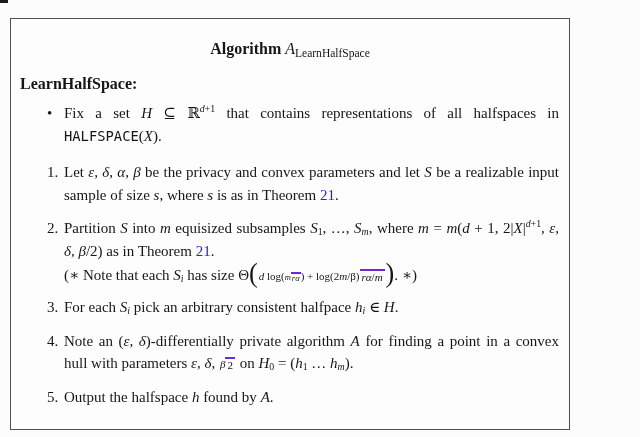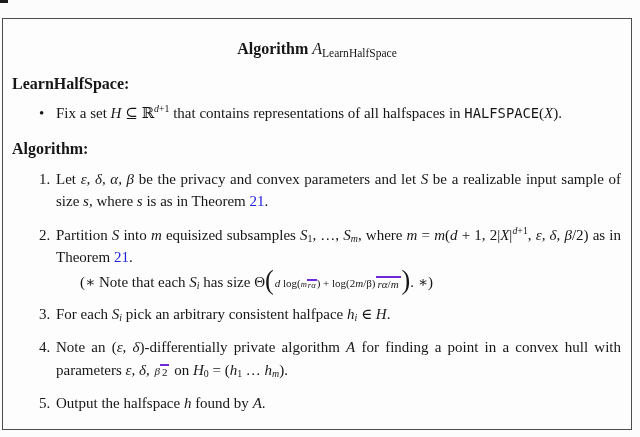--- a/index.html
+++ b/index.html
@@ -9,33 +9,33 @@
     width: 640px; height: 437px; position: relative; overflow: hidden;
     background: #fcfcfc; color: var(--ink);
     font-family: "Liberation Serif", "DejaVu Serif", "DejaVu Sans", serif;
     font-size: 15px;
   }
   .corner-artifact {
     position: absolute; left: 0; top: 0; width: 8px; height: 3px;
     background: #1c1c1c;
   }
   .algo-box {
-    position: absolute; left: 2px; top: 18px; width: 630px; height: 412px;
+    position: absolute; left: 10px; top: 18px; width: 560px; height: 412px;
     border: 1.5px solid #4d4d4d; background: #fdfdfd;
     padding: 16px 9px 18px 9px; overflow: hidden;
   }
   .title { text-align: center; font-size: 16px; margin: 5px 0 17px 0; }
   .title .seg-sub { font-size: 0.72em; }
   .heading { font-weight: bold; font-size: 16px; margin: 0 0 9px 0; }
   .heading.second { margin-top: 15px; margin-bottom: 10px; }
   .list { margin: 0; }
   .item { display: flex; margin: 0 0 11px 27px; line-height: 1.5; }
   .item .marker { flex: none; width: 17px; }
   .item .content { flex: 1; text-align: justify; padding-right: 1px; }
-  .item .note { text-align: left; margin-top: 3px; line-height: 1.35; margin-left: 24px; }
+  .item .note { text-align: left; margin-top: 3px; line-height: 1.35; }
   .prep-item { margin-bottom: 14px; }
 
   .seg-i   { font-style: italic; }
   .seg-b   { font-weight: bold; }
   .seg-cal { font-style: italic; }
   .seg-tt  { font-family: "DejaVu Sans Mono", "Liberation Mono", monospace; font-size: 0.92em; }
   .seg-link { color: var(--link); cursor: pointer; }
   .seg-bb  { font-family: "DejaVu Serif", "DejaVu Sans", serif; }
   .seg-sub, .seg-subi { font-size: 0.66em; vertical-align: -0.25em; line-height: 0; }
   .seg-subi { font-style: italic; }
@@ -59,21 +59,20 @@
 
 <div class="algo-box">
   <div class="title"><span class="seg-b">Algorithm </span><span class="seg-cal">A</span><span class="seg-sub">LearnHalfSpace</span></div>
   <div class="heading">LearnHalfSpace:</div>
   <div class="list" id="prep-list">
       <div class="item prep-item">
         <span class="marker">•</span>
         <span class="content"><span>Fix a set </span><span class="seg-i">H</span><span> ⊆ </span><span class="seg-bb">ℝ</span><sup class="sup"><span class="seg-i">d</span><span>+1</span></sup><span> that contains representations of all halfspaces in </span><span class="seg-tt">HALFSPACE</span><span>(</span><span class="seg-i">X</span><span>).</span></span>
       </div>
     </div>
-  <div class="heading second">Algorithm:</div>
   <div class="list" id="steps-list">
       <div class="item">
         <span class="marker">1.</span>
         <span class="content"><span>Let </span><span class="seg-i">ε, δ, α, β</span><span> be the privacy and convex parameters and let </span><span class="seg-i">S</span><span> be a realizable input sample of size </span><span class="seg-i">s</span><span>, where </span><span class="seg-i">s</span><span> is as in Theorem </span><span class="seg-link">21</span><span>.</span></span>
       </div>
       <div class="item">
         <span class="marker">2.</span>
         <span class="content"><span>Partition </span><span class="seg-i">S</span><span> into </span><span class="seg-i">m</span><span> equisized subsamples </span><span class="seg-i">S</span><span class="seg-sub">1</span><span>, …, </span><span class="seg-i">S</span><span class="seg-subi">m</span><span>, where </span><span class="seg-i">m</span><span> = </span><span class="seg-i">m</span><span>(</span><span class="seg-i">d</span><span> + 1, 2|</span><span class="seg-i">X</span><span>|</span><sup class="sup"><span class="seg-i">d</span><span>+1</span></sup><span>, </span><span class="seg-i">ε, δ, β</span><span>/2) as in Theorem </span><span class="seg-link">21</span><span>.</span><span class="note" style="display: block;"><span>(∗ Note that each </span><span class="seg-i">S</span><span class="seg-subi">i</span><span> has size Θ</span><span class="seg-bigp">(</span><span class="frac small">
               <span class="num"><span class="seg-i">d</span><span> log(</span><span class="frac tiny">
                   <span class="num"><span class="seg-i">m</span></span>

